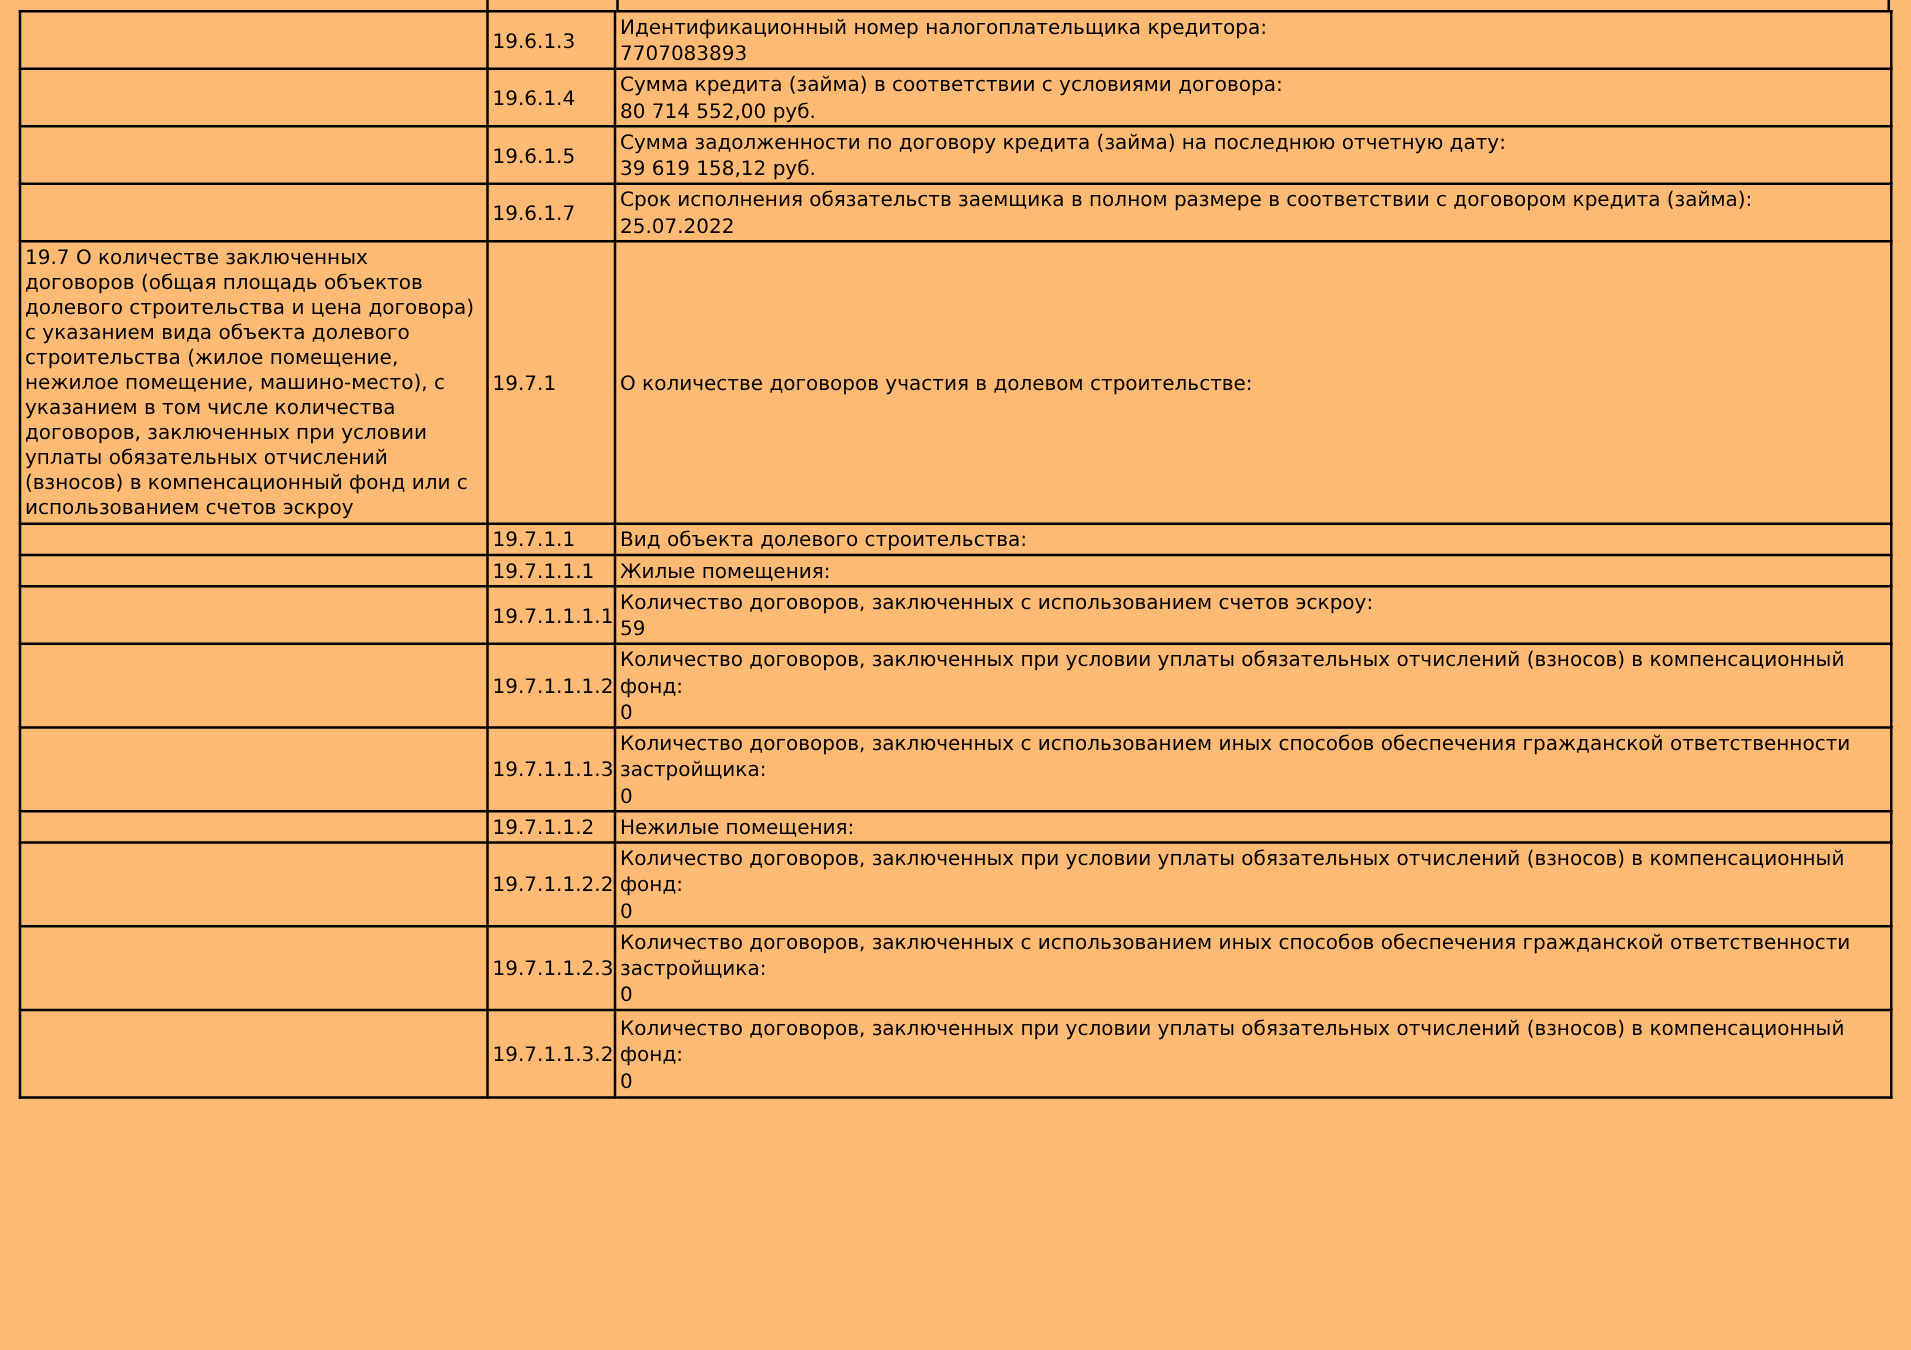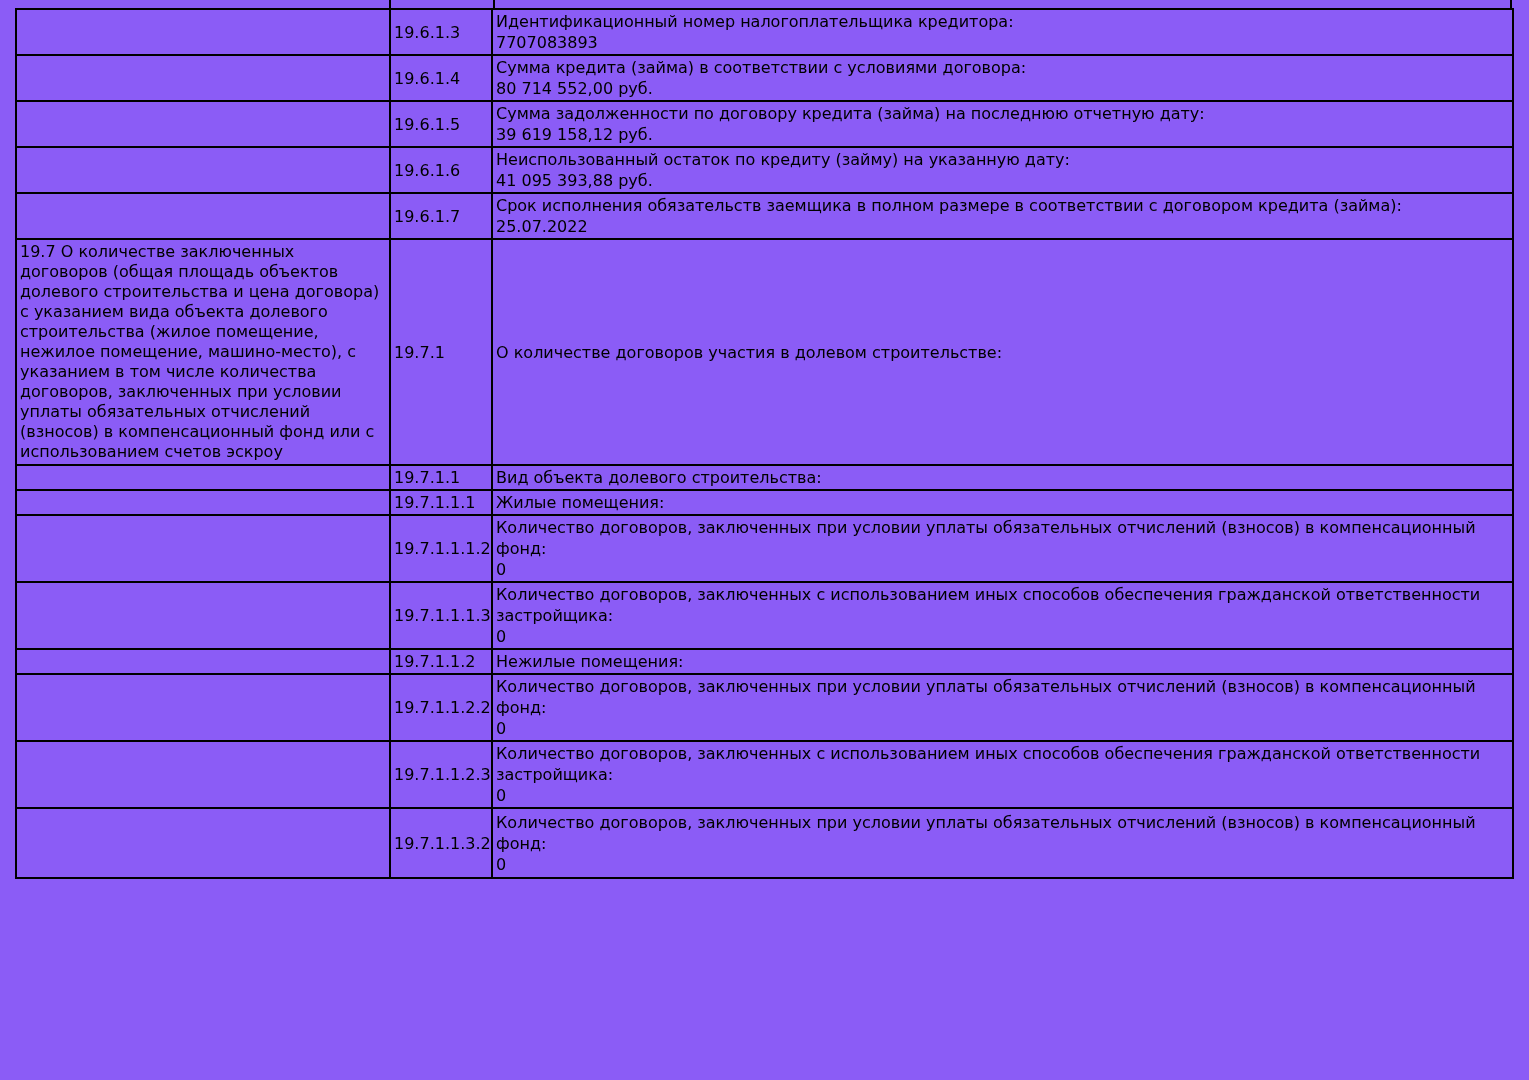--- a/index.html
+++ b/index.html
@@ -11,21 +11,21 @@
     width: 1529px;
     height: 1080px;
     font-family: "DejaVu Sans", "Liberation Sans", sans-serif;
     color: #000000;
   }
   .page {
     position: relative;
     width: 1529px;
     height: 1080px;
     overflow: hidden;
-    background: #8b5cf6;
+    background: #fdba74;
   }
   
   .top-sliver {
     position: absolute;
     left: 0; top: 0;
     width: 100%; height: 8px;
   }
   .vline {
     position: absolute;
     top: 0;
@@ -119,28 +119,20 @@
 
       <tr class="h2a">
         <td class="c1"></td>
         <td class="c2">19.6.1.5</td>
         <td class="c3">
           <div class="field-label">Сумма задолженности по договору кредита (займа) на последнюю отчетную дату:</div>
           <div class="field-value">39 619 158,12 руб.</div>
         </td>
       </tr>
 
-      <tr class="h2a">
-        <td class="c1"></td>
-        <td class="c2">19.6.1.6</td>
-        <td class="c3">
-          <div class="field-label">Неиспользованный остаток по кредиту (займу) на указанную дату:</div>
-          <div class="field-value">41 095 393,88 руб.</div>
-        </td>
-      </tr>
 
       <tr class="h2a">
         <td class="c1"></td>
         <td class="c2">19.6.1.7</td>
         <td class="c3">
           <div class="field-label">Срок исполнения обязательств заемщика в полном размере в соответствии с договором кредита (займа):</div>
           <div class="field-value">25.07.2022</div>
         </td>
       </tr>
 
@@ -164,20 +156,28 @@
 
       <tr class="h1">
         <td class="c1"></td>
         <td class="c2">19.7.1.1.1</td>
         <td class="c3">
           <div class="field-label">Жилые помещения:</div>
           <div class="field-value"></div>
         </td>
       </tr>
 
+      <tr class="h2b">
+        <td class="c1"></td>
+        <td class="c2">19.7.1.1.1.1</td>
+        <td class="c3">
+          <div class="field-label">Количество договоров, заключенных с использованием счетов эскроу:</div>
+          <div class="field-value">59</div>
+        </td>
+      </tr>
 
       <tr class="h3">
         <td class="c1"></td>
         <td class="c2">19.7.1.1.1.2</td>
         <td class="c3">
           <div class="field-label">Количество договоров, заключенных при условии уплаты обязательных отчислений (взносов) в компенсационный фонд:</div>
           <div class="field-value">0</div>
         </td>
       </tr>
 

